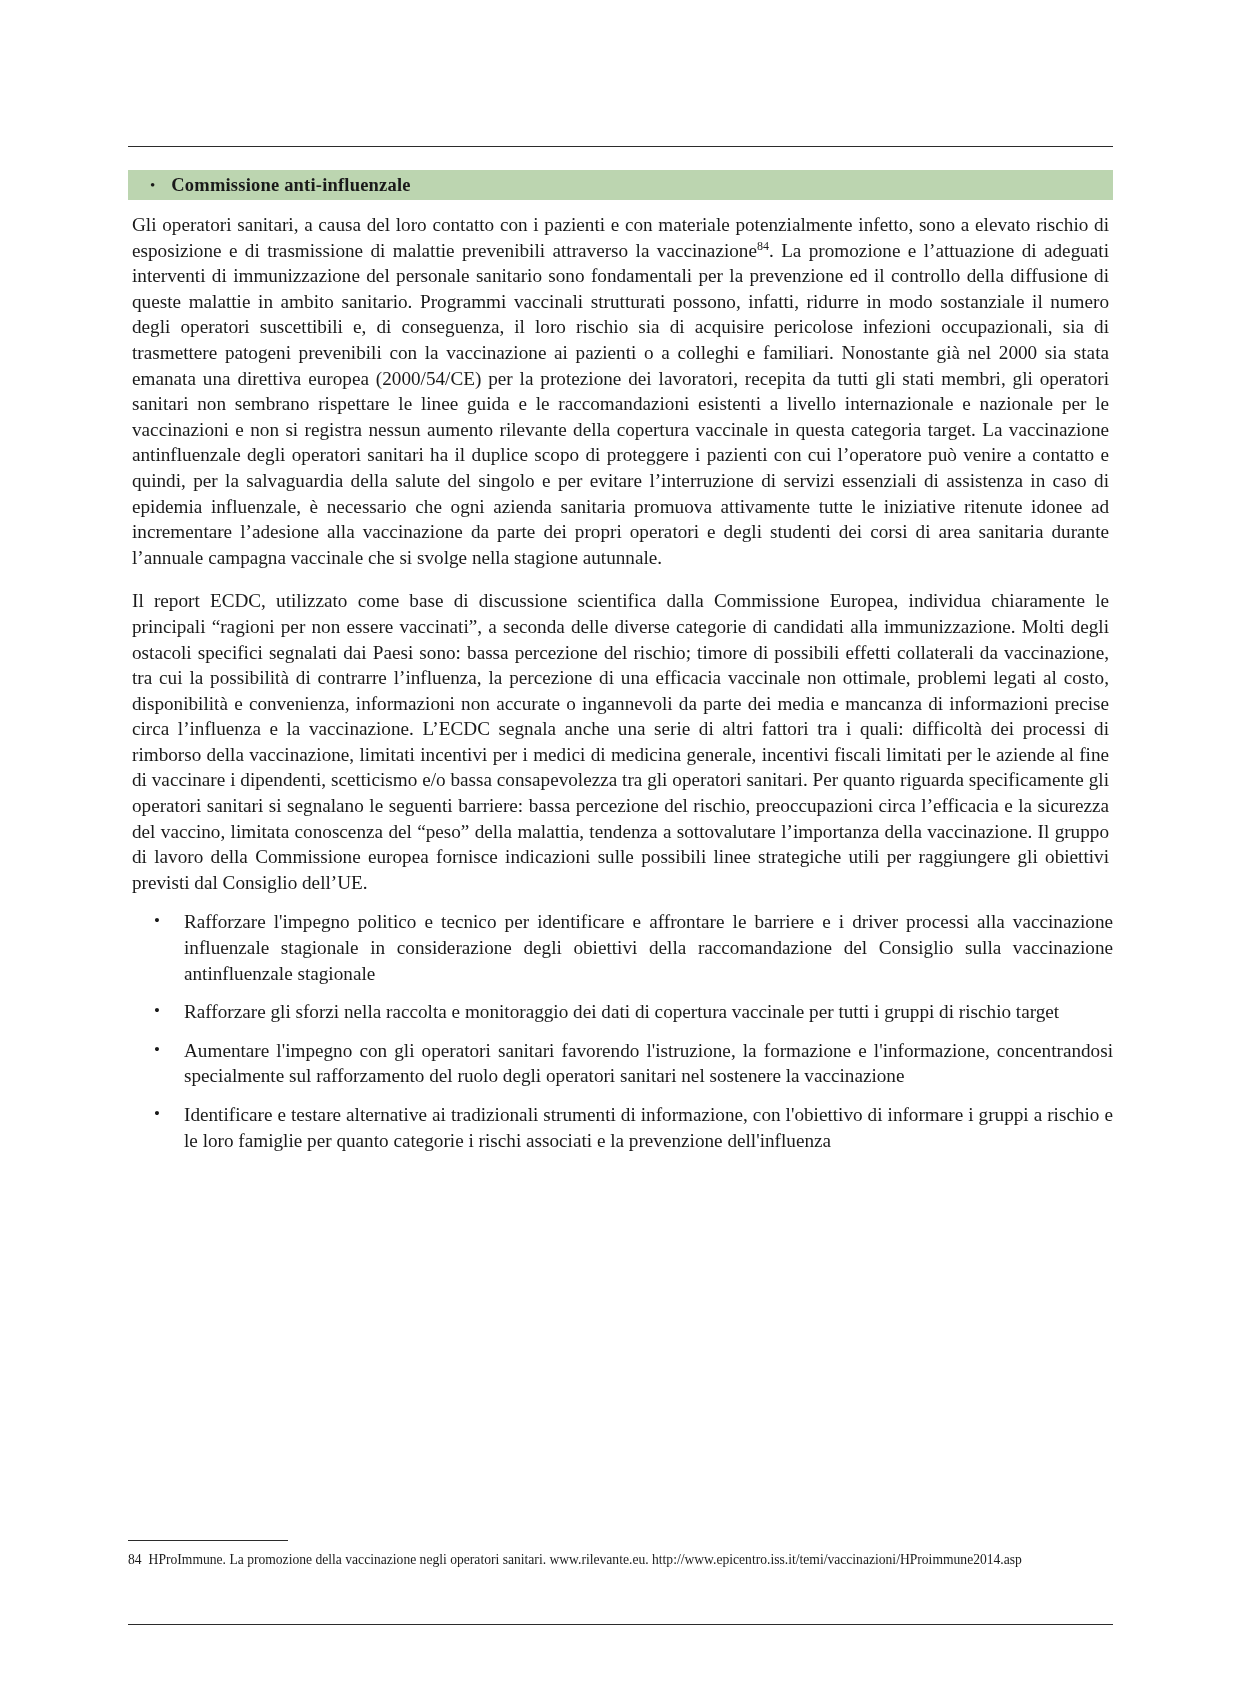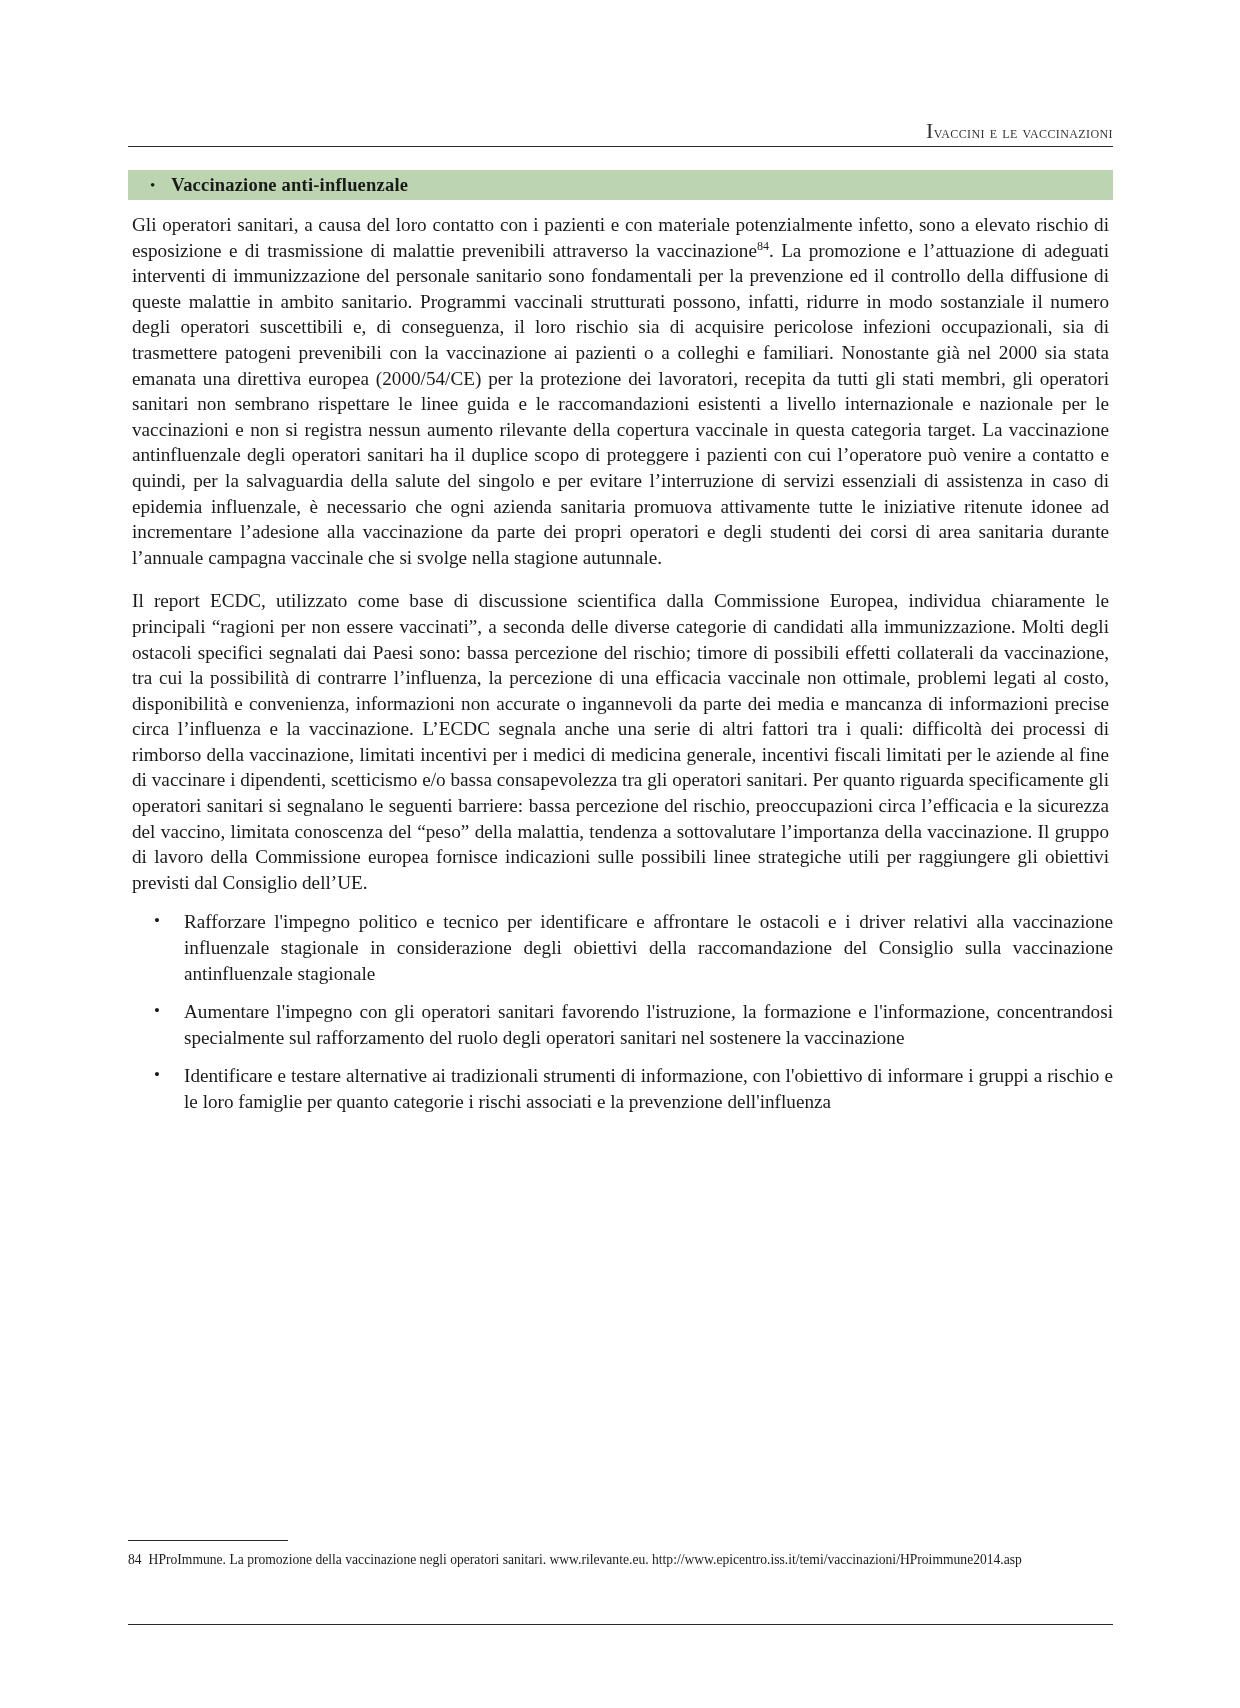--- a/index.html
+++ b/index.html
@@ -142,38 +142,36 @@
     width: 985px;
     text-align: center;
     font-size: 17px;
   }
 </style>
 </head>
 <body>
 
 <div class="page">
 
-  <div class="header">
-    <span class="cap">I</span><span>vaccini e le vaccinazioni</span>
-  </div>
   <div class="header-rule"></div>
 
   <div class="content">
 
     <div class="section-bar">
       <span class="bullet">•</span>
-      <span class="section-title">Vaccinazione anti-influenzale</span>
+      <span class="section-title">Commissione anti-influenzale</span>
     </div>
 
     <p class="body first"><span>Gli operatori sanitari, a causa del loro contatto con i pazienti e con materiale potenzialmente infetto, sono a elevato rischio di esposizione e di trasmissione di malattie prevenibili attraverso la vaccinazione</span><sup>84</sup><span>. La promozione e l’attuazione di adeguati interventi di immunizzazione del personale sanitario sono fondamentali per la prevenzione ed il controllo della diffusione di queste malattie in ambito sanitario. Programmi vaccinali strutturati possono, infatti, ridurre in modo sostanziale il numero degli operatori suscettibili e, di conseguenza, il loro rischio sia di acquisire pericolose infezioni occupazionali, sia di trasmettere patogeni prevenibili con la vaccinazione ai pazienti o a colleghi e familiari. Nonostante già nel 2000 sia stata emanata una direttiva europea (2000/54/CE) per la protezione dei lavoratori, recepita da tutti gli stati membri, gli operatori sanitari non sembrano rispettare le linee guida e le raccomandazioni esistenti a livello internazionale e nazionale per le vaccinazioni e non si registra nessun aumento rilevante della copertura vaccinale in questa categoria target. La vaccinazione antinfluenzale degli operatori sanitari ha il duplice scopo di proteggere i pazienti con cui l’operatore può venire a contatto e quindi, per la salvaguardia della salute del singolo e per evitare l’interruzione di servizi essenziali di assistenza in caso di epidemia influenzale, è necessario che ogni azienda sanitaria promuova attivamente tutte le iniziative ritenute idonee ad incrementare l’adesione alla vaccinazione da parte dei propri operatori e degli studenti dei corsi di area sanitaria durante l’annuale campagna vaccinale che si svolge nella stagione autunnale.</span></p>
 
     <p class="body second">Il report ECDC, utilizzato come base di discussione scientifica dalla Commissione Europea, individua chiaramente le principali “ragioni per non essere vaccinati”, a seconda delle diverse categorie di candidati alla immunizzazione. Molti degli ostacoli specifici segnalati dai Paesi sono: bassa percezione del rischio; timore di possibili effetti collaterali da vaccinazione, tra cui la possibilità di contrarre l’influenza, la percezione di una efficacia vaccinale non ottimale, problemi legati al costo, disponibilità e convenienza, informazioni non accurate o ingannevoli da parte dei media e mancanza di informazioni precise circa l’influenza e la vaccinazione. L’ECDC segnala anche una serie di altri fattori tra i quali: difficoltà dei processi di rimborso della vaccinazione, limitati incentivi per i medici di medicina generale, incentivi fiscali limitati per le aziende al fine di vaccinare i dipendenti, scetticismo e/o bassa consapevolezza tra gli operatori sanitari. Per quanto riguarda specificamente gli operatori sanitari si segnalano le seguenti barriere: bassa percezione del rischio, preoccupazioni circa l’efficacia e la sicurezza del vaccino, limitata conoscenza del “peso” della malattia, tendenza a sottovalutare l’importanza della vaccinazione. Il gruppo di lavoro della Commissione europea fornisce indicazioni sulle possibili linee strategiche utili per raggiungere gli obiettivi previsti dal Consiglio dell’UE.</p>
 
     <ul class="bullets">
-      <li>Rafforzare l'impegno politico e tecnico per identificare e affrontare le ostacoli e i driver relativi alla vaccinazione influenzale stagionale in considerazione degli obiettivi della raccomandazione del Consiglio sulla vaccinazione antinfluenzale stagionale</li>
+      <li>Rafforzare l'impegno politico e tecnico per identificare e affrontare le barriere e i driver processi alla vaccinazione influenzale stagionale in considerazione degli obiettivi della raccomandazione del Consiglio sulla vaccinazione antinfluenzale stagionale</li>
+      <li>Rafforzare gli sforzi nella raccolta e monitoraggio dei dati di copertura vaccinale per tutti i gruppi di rischio target</li>
       <li>Aumentare l'impegno con gli operatori sanitari favorendo l'istruzione, la formazione e l'informazione, concentrandosi specialmente sul rafforzamento del ruolo degli operatori sanitari nel sostenere la vaccinazione</li>
       <li>Identificare e testare alternative ai tradizionali strumenti di informazione, con l'obiettivo di informare i gruppi a rischio e le loro famiglie per quanto categorie i rischi associati e la prevenzione dell'influenza</li>
     </ul>
 
   </div>
 
   <div class="footnote-rule"></div>
   <div class="footnote">
     <span class="num">84</span><span>HProImmune. La promozione della vaccinazione negli operatori sanitari. www.rilevante.eu. http://www.epicentro.iss.it/temi/vaccinazioni/HProimmune2014.asp</span>
   </div>

